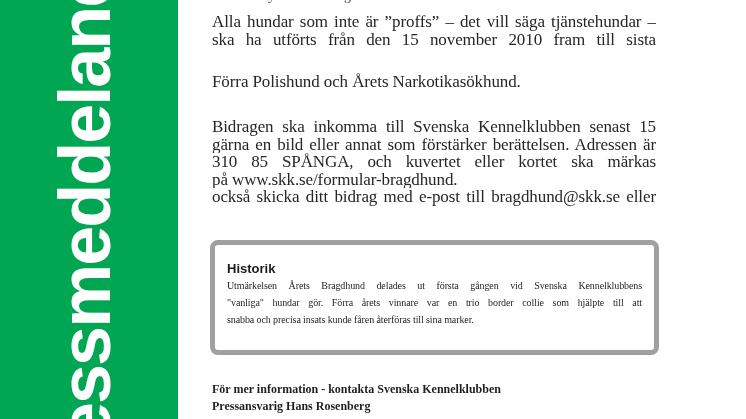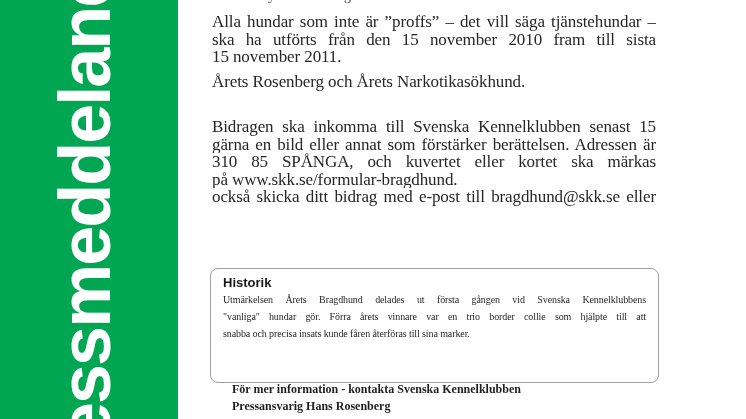--- a/index.html
+++ b/index.html
@@ -33,57 +33,56 @@
     text-align:justify;text-align-last:justify;
     height:17.5px;overflow:hidden;white-space:normal;
   }
   .line.last{text-align-last:left;}
   .p1{top:13px;}
   .p2{top:73px;}
   .p3{top:118px;}
   
   .hist-box{
     position:absolute;left:210px;top:240px;width:449px;height:115px;
-    box-sizing:border-box;border:1px solid #4d7c0f;border-radius:8px;
-    padding:6px 12px 8px 12px;background:#ffffff;margin-top:28px;
+    box-sizing:border-box;border:5px solid #4d7c0f;border-radius:8px;
+    padding:16px 12px 8px 12px;background:#ffffff;
   }
   .hist-title{
     font-family:"Liberation Sans","DejaVu Sans",sans-serif;
     font-weight:bold;font-size:13px;line-height:16px;color:#1a1a1a;
   }
   .hist-body{font-size:10px;line-height:17.2px;letter-spacing:-0.1px;}
   .hist-body .line{height:17.2px;}
   
   .footer{
     position:absolute;left:212px;top:381px;width:460px;
-    font-weight:bold;font-size:12px;line-height:17.3px;color:#1f1f1f;margin-left:20px;
+    font-weight:bold;font-size:12px;line-height:17.3px;color:#1f1f1f;
   }
 </style>
 </head>
 <body>
 
 <div class="page" style="color: rgb(38, 38, 38);">
 
   <div class="band" style="background: rgb(0, 166, 81);">
     <div class="band-text">pressmeddelande</div>
   </div>
 
   <div class="fragment">
     <span class="frag-y">y</span>
     <span class="frag-g">g</span>
   </div>
 
   <div class="para p1">
     <div class="line">Alla hundar som inte är ”proffs” – det vill säga tjänstehundar – kan kandidera. Bragden</div>
     <div class="line">ska ha utförts från den 15 november 2010 fram till sista anmälningsdagen som är den</div>
-    <div class="line last">15 november 2011.</div>
   </div>
 
   <div class="para p2">
-    <div class="line last">Årets Rosenberg och Årets Narkotikasökhund.</div>
+    <div class="line last">Förra Polishund och Årets Narkotikasökhund.</div>
   </div>
 
   <div class="para p3">
     <div class="line">Bidragen ska inkomma till Svenska Kennelklubben senast 15 november 2011. Bifoga</div>
     <div class="line">gärna en bild eller annat som förstärker berättelsen. Adressen är Svenska Kennelklubben,</div>
     <div class="line">310 85 SPÅNGA, och kuvertet eller kortet ska märkas ”BRAGDHUND 2011”. Du kan</div>
     <div class="line last">på www.skk.se/formular-bragdhund.</div>
     <div class="line">också skicka ditt bidrag med e-post till bragdhund@skk.se eller via ett formulär som finns</div>
   </div>
 

